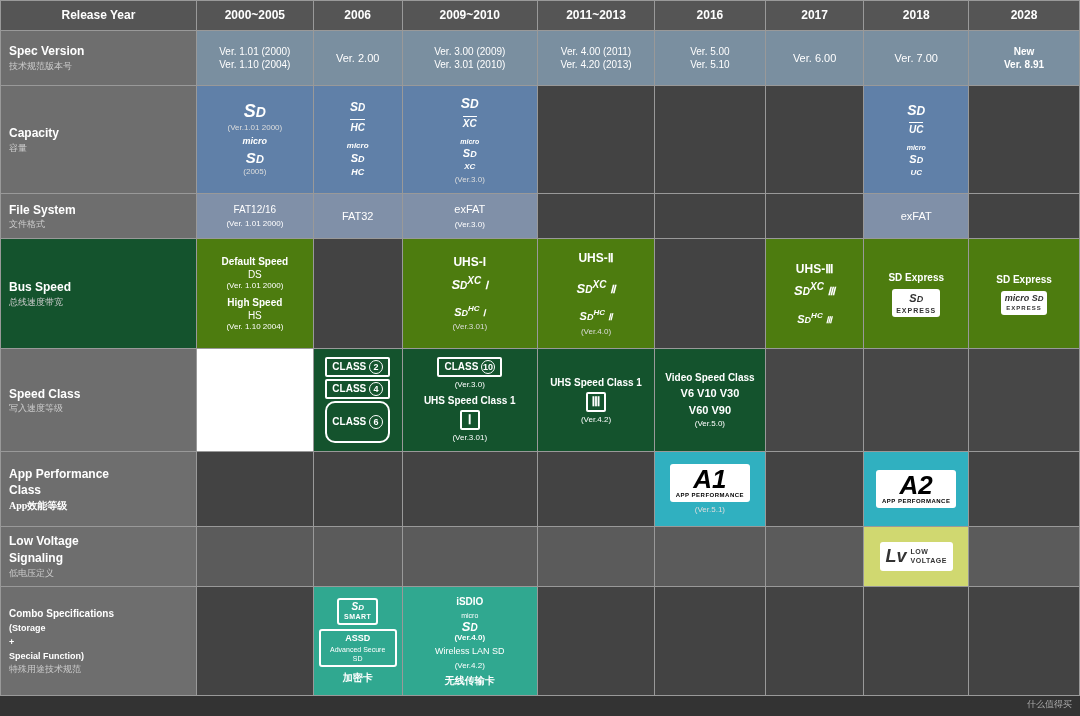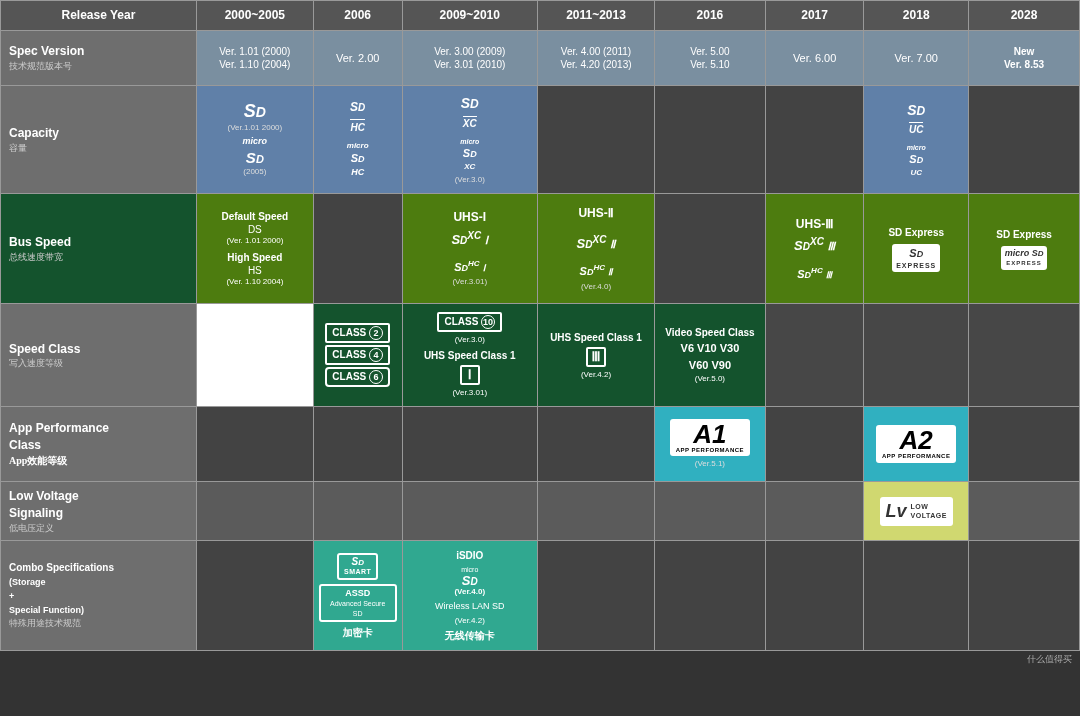--- a/index.html
+++ b/index.html
@@ -167,21 +167,21 @@
 Ver. 4.20 (2013)</div>
       </td>
       <td style="font-size:10px; color:#fff;">
         <div style="white-space:pre-line;">Ver. 5.00
 Ver. 5.10</div>
       </td>
       <td style="font-size:11px; color:#fff;">Ver. 6.00</td>
       <td style="font-size:11px; color:#fff;">Ver. 7.00</td>
       <td style="font-size:10px; color:#fff; font-weight:bold;">
         <div style="white-space:pre-line;">New
-Ver. 8.53</div>
+Ver. 8.91</div>
       </td>
     </tr>
 
     <tr class="row-capacity cap-height">
       <td class="row-label">
         <div class="row-label-inner">Capacity</div>
         <div class="row-label-sub">容量</div>
       </td>
       <td>
         <div class="cell-content">
@@ -233,20 +233,38 @@
           <div style="font-style:italic; font-weight:900; font-size:10px; color:white; border-top:1px solid white;">UC</div>
 
           <div style="margin-top:4px; font-style:italic; font-weight:900; font-size:7px; color:white;">micro</div>
           <div style="font-style:italic; font-weight:900; font-size:11px; color:white; line-height:0.9;">S<span style="font-size:9px;">D</span></div>
           <div style="font-style:italic; font-weight:900; font-size:8px; color:white;">UC</div>
         </div>
       </td>
       <td style="background:rgba(255,255,255,0.08);"></td>
     </tr>
 
+    <tr class="row-filesystem fs-height">
+      <td class="row-label">
+        <div class="row-label-inner">File System</div>
+        <div class="row-label-sub">文件格式</div>
+      </td>
+      <td style="font-size:10px; color:#fff;">
+        FAT12/16<br><span style="font-size:8px;">(Ver. 1.01 2000)</span>
+      </td>
+      <td style="font-size:11px; color:#fff;">FAT32</td>
+      <td style="font-size:11px; color:#fff;">
+        exFAT<br><span style="font-size:8px;">(Ver.3.0)</span>
+      </td>
+      <td style="background:rgba(255,255,255,0.08);"></td>
+      <td style="background:rgba(255,255,255,0.08);"></td>
+      <td style="background:rgba(255,255,255,0.08);"></td>
+      <td style="font-size:11px; color:#fff;">exFAT</td>
+      <td style="background:rgba(255,255,255,0.08);"></td>
+    </tr>
 
     <tr class="row-busspeed bus-height">
       <td class="row-label">
         <div class="row-label-inner">Bus Speed</div>
         <div class="row-label-sub">总线速度带宽</div>
       </td>
       <td style="color:#fff; font-size:10px;">
         <div style="margin-bottom:4px;">
           <div style="font-weight:bold;">Default Speed</div>
           <div>DS</div>
@@ -323,21 +341,21 @@
     <tr class="row-speedclass speed-height">
       <td class="row-label">
         <div class="row-label-inner">Speed Class</div>
         <div class="row-label-sub">写入速度等级</div>
       </td>
       <td style="background:white;"></td>
       <td>
         <div class="cell-content" style="color:white; gap:2px;">
           <div style="border:2px solid white; border-radius:2px; padding:1px 5px; font-size:10px; font-weight:bold;">CLASS <span style="border:1px solid white; border-radius:50%; display:inline-block; width:14px; height:14px; line-height:12px; font-size:9px;">2</span></div>
           <div style="border:2px solid white; border-radius:2px; padding:1px 5px; font-size:10px; font-weight:bold;">CLASS <span style="border:1px solid white; border-radius:50%; display:inline-block; width:14px; height:14px; line-height:12px; font-size:9px;">4</span></div>
-          <div style="border:2px solid white; border-radius:4px; padding:1px 5px; font-size:10px; font-weight:bold;">CLASS <span style="border:1px solid white; border-radius:50%; display:inline-block; width:14px; height:14px; line-height:12px; font-size:9px;">6</span></div>
+          <div style="border:2px solid white; border-radius:10px; padding:12px 5px; font-size:10px; font-weight:bold;">CLASS <span style="border:1px solid white; border-radius:50%; display:inline-block; width:14px; height:14px; line-height:12px; font-size:9px;">6</span></div>
         </div>
       </td>
       <td>
         <div class="cell-content" style="color:white; gap:3px;">
           <div style="border:2px solid white; border-radius:2px; padding:1px 5px; font-size:10px; font-weight:bold;">CLASS <span style="border:1px solid white; border-radius:50%; display:inline-block; width:14px; height:14px; line-height:12px; font-size:9px;">10</span></div>
           <div style="font-size:8px;">(Ver.3.0)</div>
           <div style="font-size:10px; font-weight:bold;">UHS Speed Class 1</div>
           <div style="border:2px solid white; border-radius:2px; width:20px; height:20px; line-height:16px; font-size:13px; font-weight:900; text-align:center;">Ⅰ</div>
           <div style="font-size:8px;">(Ver.3.01)</div>
         </div>

